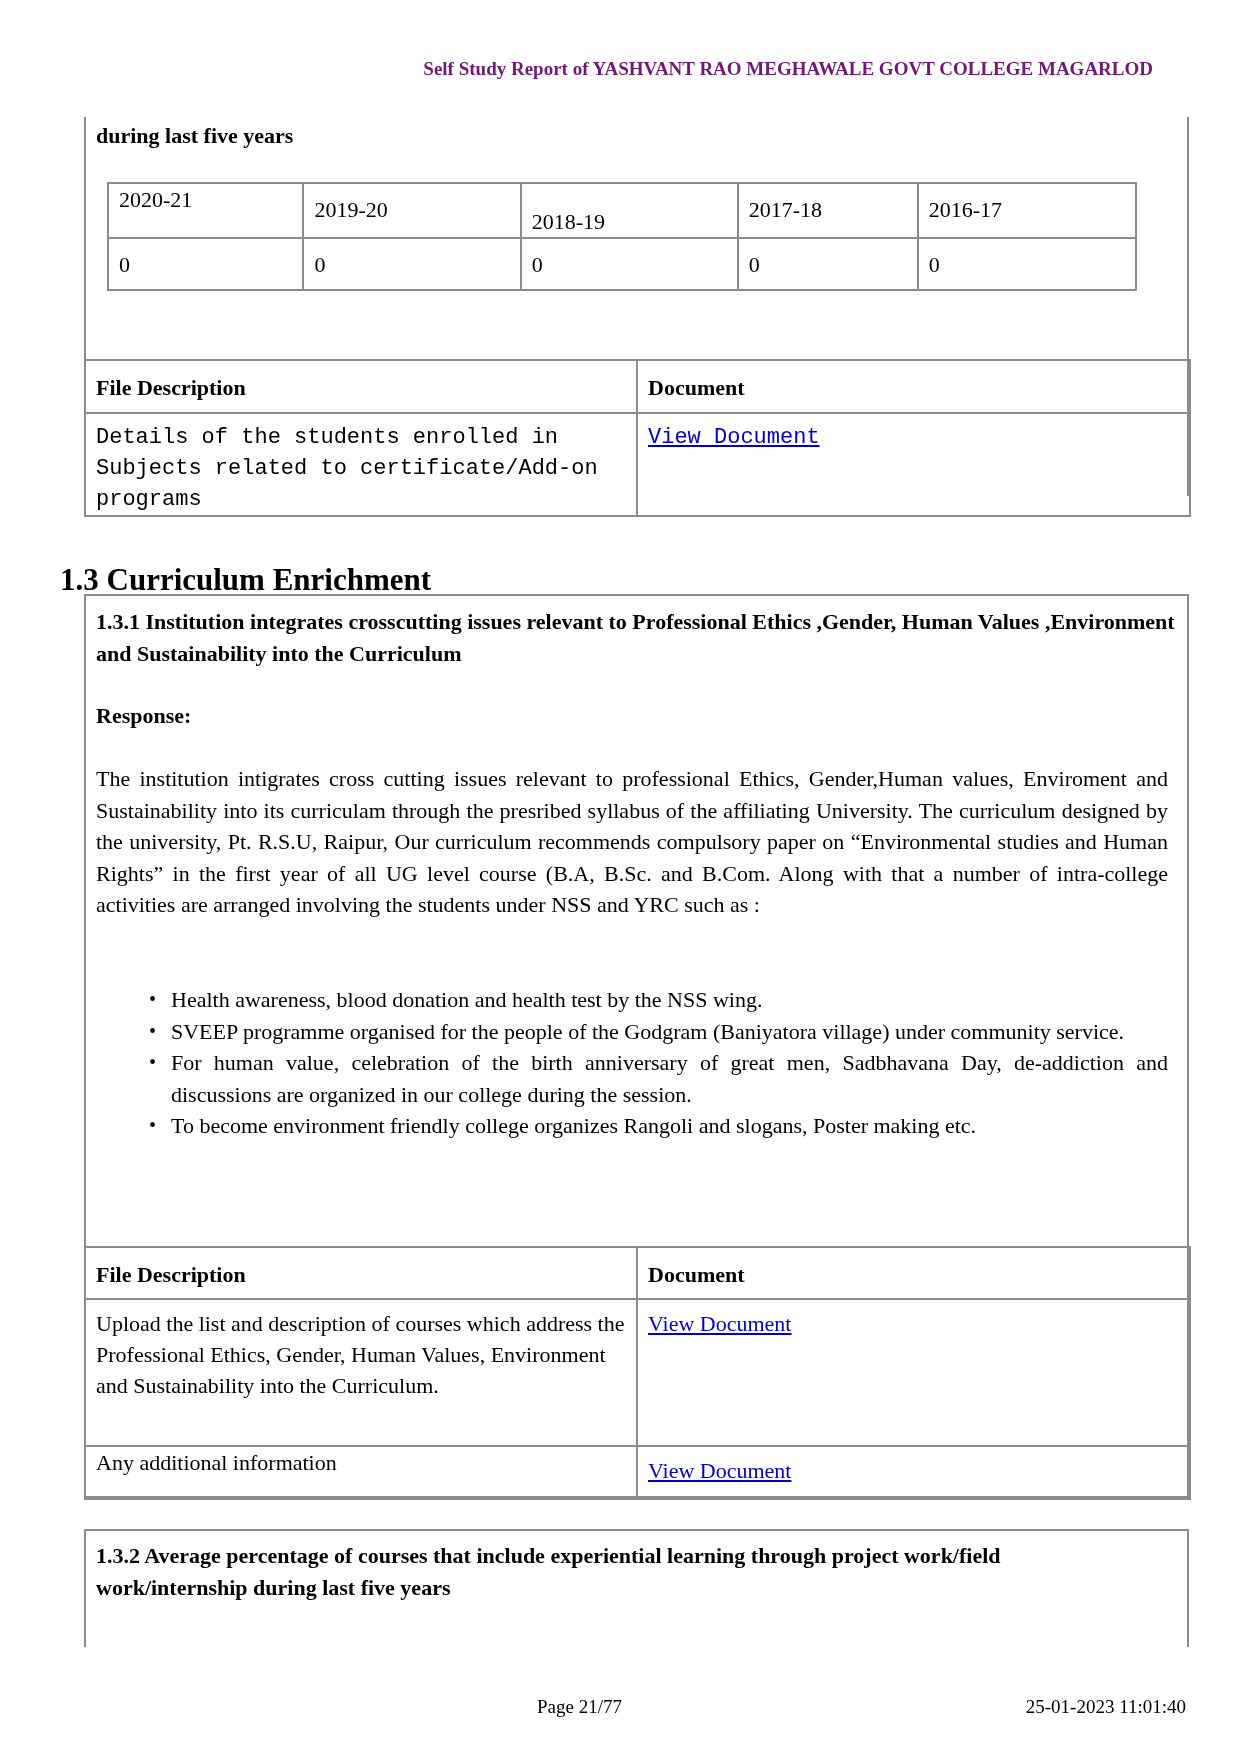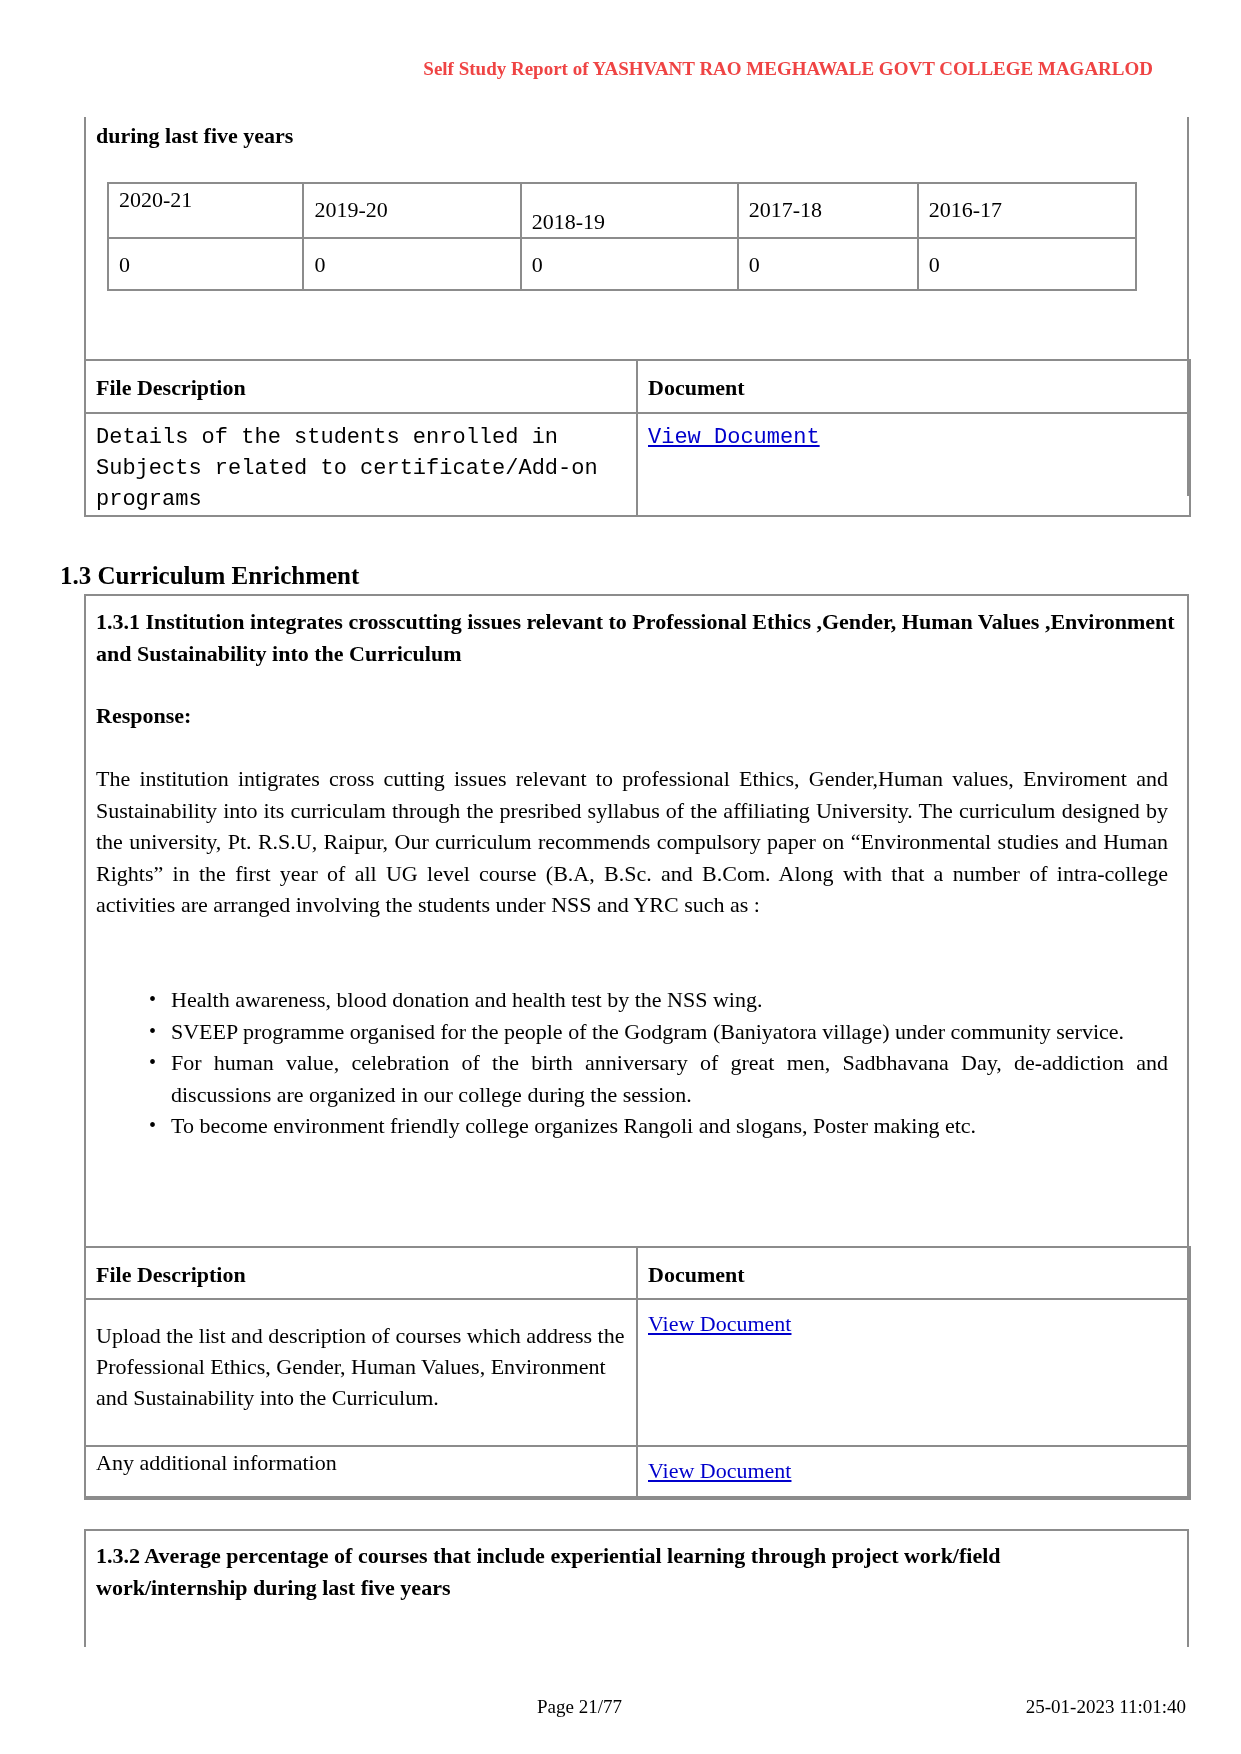--- a/index.html
+++ b/index.html
@@ -2,37 +2,37 @@
 <html><head>
 <meta charset="utf-8">
 <style>
   html, body { margin: 0; padding: 0; background: #ffffff; }
   body {
     width: 1241px; height: 1754px; position: relative; overflow: hidden;
     font-family: "Liberation Serif", "DejaVu Serif", serif; color: #000;
   }
   .abs { position: absolute; }
   .page-header {
-    top: 58px; right: 88px; font-size: 19px; font-weight: bold; color: #ef4444;
+    top: 58px; right: 88px; font-size: 19px; font-weight: bold; color: #701a75;
     white-space: nowrap;
   }
   .box {
     border: 2px solid #8c8c8c; box-sizing: border-box;
   }
   .box.open-top { border-top: none; }
   .box.open-bottom { border-bottom: none; }
   .bold { font-weight: bold; }
   .txt { font-size: 22px; line-height: 31.5px; }
   table.grid { border-collapse: collapse; position: absolute; table-layout: fixed; }
   table.grid td {
     border: 2px solid #8c8c8c; vertical-align: top; padding: 0 10px;
     font-size: 22px; line-height: 31px; box-sizing: border-box;
   }
   a.link { color: #1a0dab; color: #0000cc; text-decoration: underline; cursor: pointer; }
-  .section-heading { font-size: 25px; font-weight: bold; }
+  .section-heading { font-size: 31px; font-weight: bold; }
   .justify { text-align: justify; }
   ul.bullets { margin: 0; padding: 0; list-style: none; }
   ul.bullets li { position: relative; padding-left: 0; text-align: justify; }
   ul.bullets li .dot { position: absolute; left: -22px; top: 0; font-size: 20px; }
   .footer { font-size: 19px; top: 1696px; }
 </style>
 </head>
 <body>
 
 <div class="abs page-header">Self Study Report of YASHVANT RAO MEGHAWALE GOVT COLLEGE MAGARLOD</div>
@@ -86,21 +86,21 @@
   <li><span class="dot">•</span><span>To become environment friendly college organizes Rangoli and slogans, Poster making etc.</span></li>
 </ul>
 
 <table class="grid" style="left:84px; top:1246px; width:1105px;">
   <tbody>
       <tr style="height:52px;">
     <td class="bold" style="width:552px; padding-top:11px;">File Description</td>
     <td class="bold" style="width:553px; padding-top:11px;">Document</td>
   </tr>
   <tr style="height:147px;">
-    <td style="padding-top:20px;border-radius:17px;">Upload the list and description of courses which address the Professional Ethics, Gender, Human Values, Environment and Sustainability into the Curriculum.</td>
+    <td style="padding-top:8px;border-radius:17px;">Upload the list and description of courses which address the Professional Ethics, Gender, Human Values, Environment and Sustainability into the Curriculum.</td>
     <td style="padding-top:8px;"><a class="link">View Document</a></td>
   </tr>
   <tr style="height:53px;">
     <td style="">Any additional information</td>
     <td style="padding-top:8px;"><a class="link">View Document</a></td>
   </tr>
 </tbody>
   </table>
 
 <div class="abs box open-bottom" style="left:84px; top:1529px; width:1105px; height:118px;"></div>

